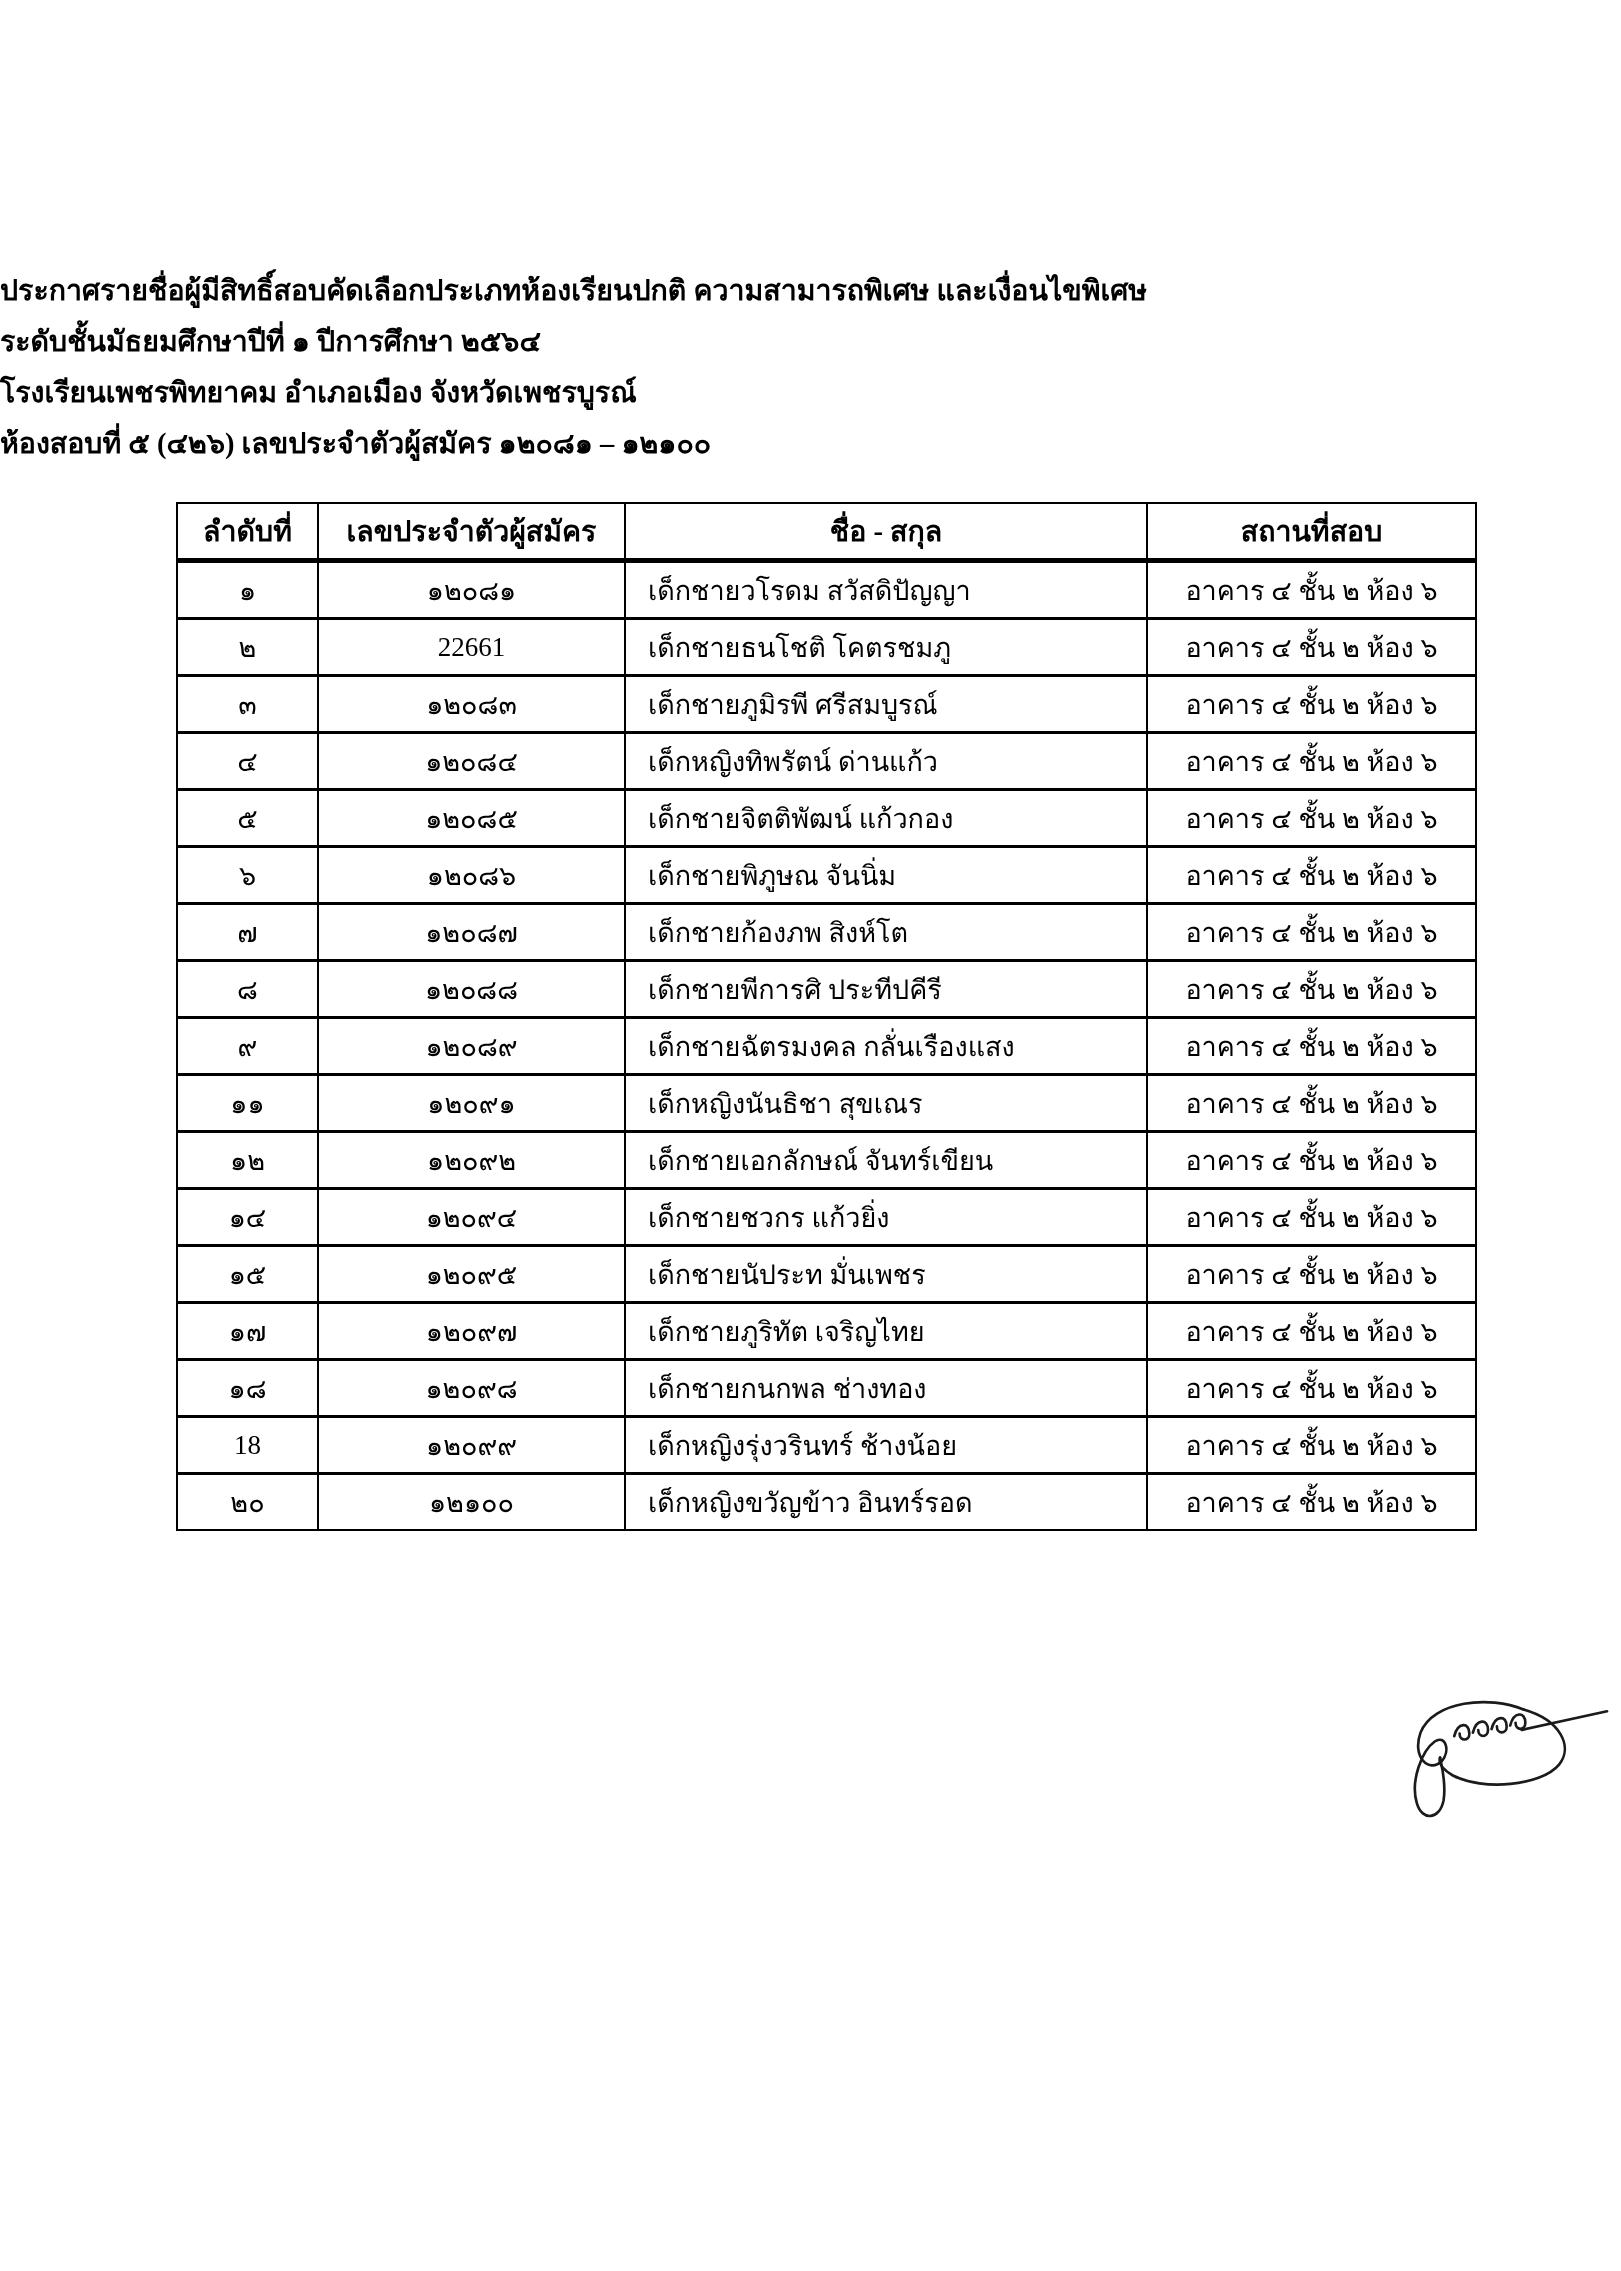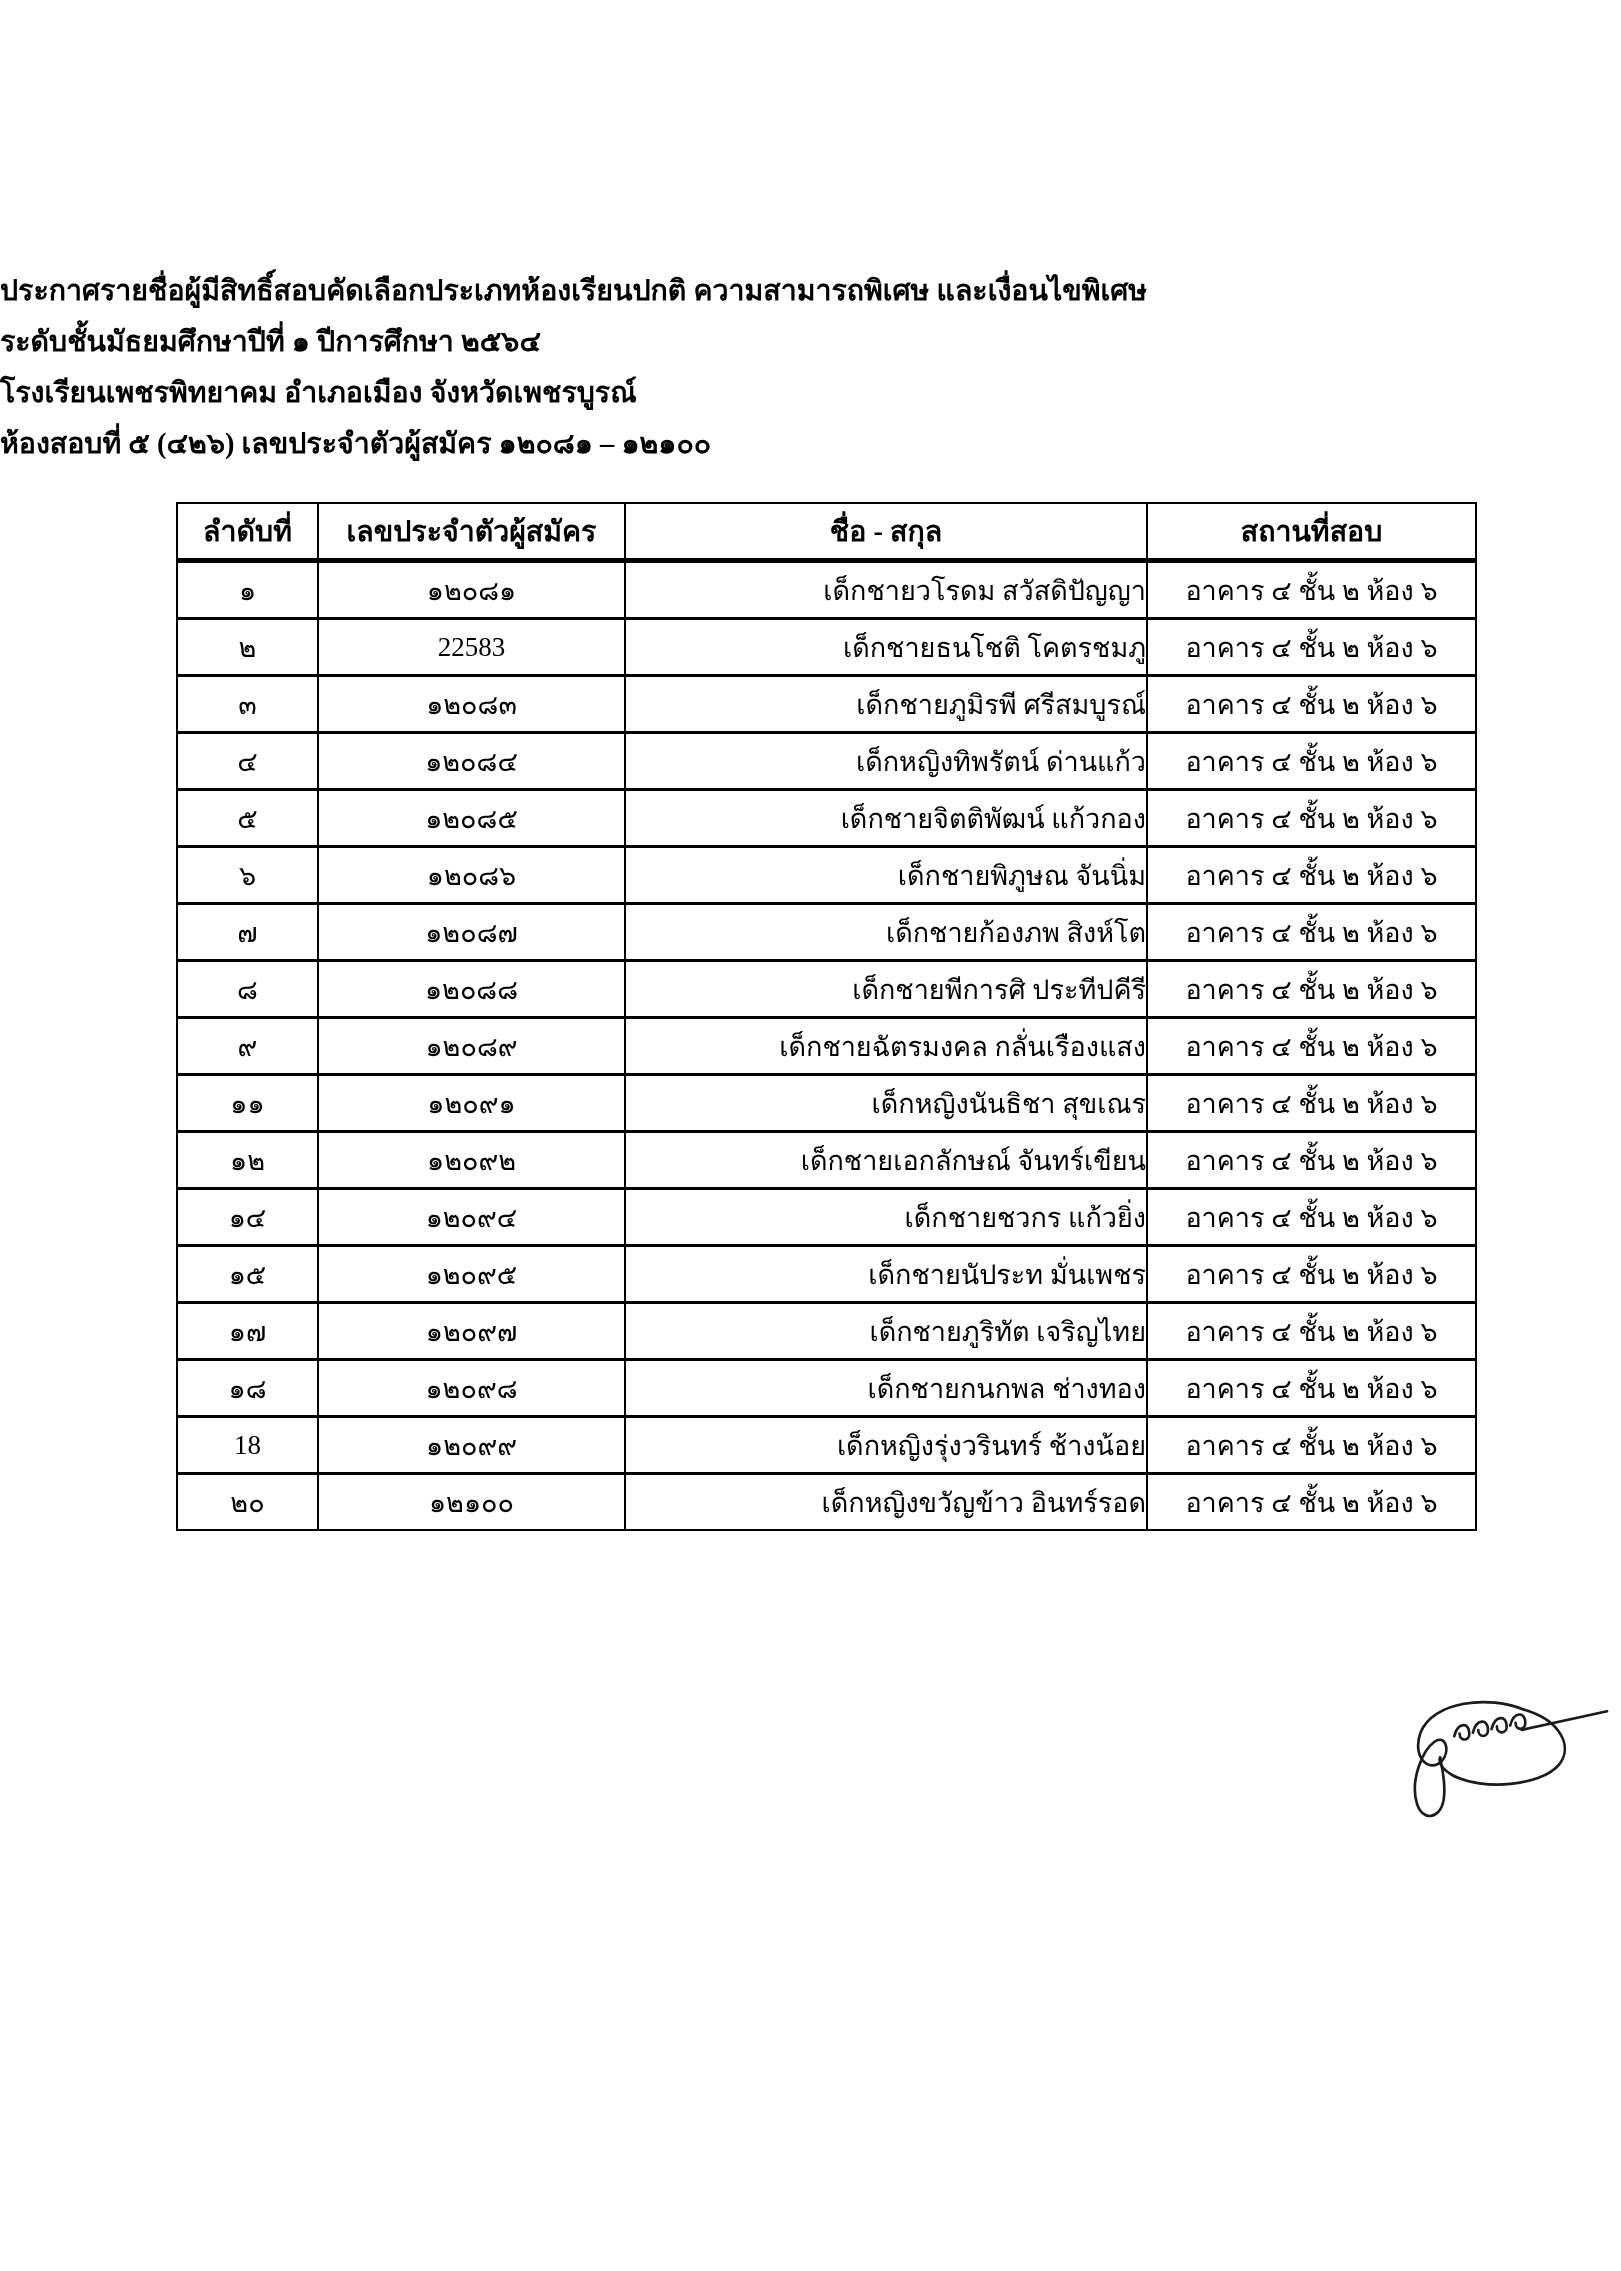--- a/index.html
+++ b/index.html
@@ -55,22 +55,22 @@
     text-align: center;
     border-bottom-width: 5.3px;
   }
   table.roster tbody td {
     height: 54px;
     font-size: 27px;
     border-top-width: 3.6px;
     text-align: center;
   }
   table.roster tbody td.c-name {
-    text-align: right;
-    padding-left: 14px;
+    text-align: left;
+    padding-left: 22px;
   }
   .signature {
     position: absolute;
     left: 1390px;
     top: 1690px;
     width: 228px;
     height: 135px;
     pointer-events: none;
   }
 </style>
@@ -103,21 +103,21 @@
     </thead>
     <tbody>
         <tr>
       <td class="c-no">๑</td>
       <td class="c-id">๑๒๐๘๑</td>
       <td class="c-name">เด็กชายวโรดม สวัสดิปัญญา</td>
       <td class="c-loc">อาคาร ๔ ชั้น ๒ ห้อง ๖</td>
     </tr>
         <tr>
       <td class="c-no">๒</td>
-      <td class="c-id">22583</td>
+      <td class="c-id">22661</td>
       <td class="c-name">เด็กชายธนโชติ โคตรชมภู</td>
       <td class="c-loc">อาคาร ๔ ชั้น ๒ ห้อง ๖</td>
     </tr>
         <tr>
       <td class="c-no">๓</td>
       <td class="c-id">๑๒๐๘๓</td>
       <td class="c-name">เด็กชายภูมิรพี ศรีสมบูรณ์</td>
       <td class="c-loc">อาคาร ๔ ชั้น ๒ ห้อง ๖</td>
     </tr>
         <tr>

